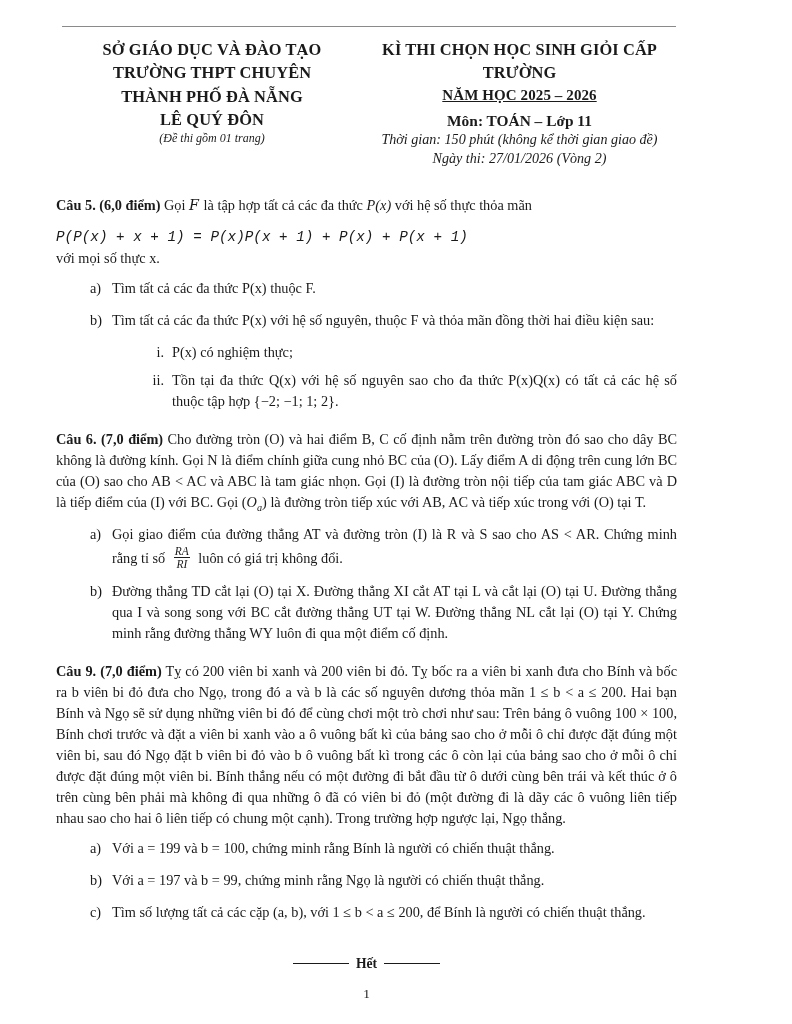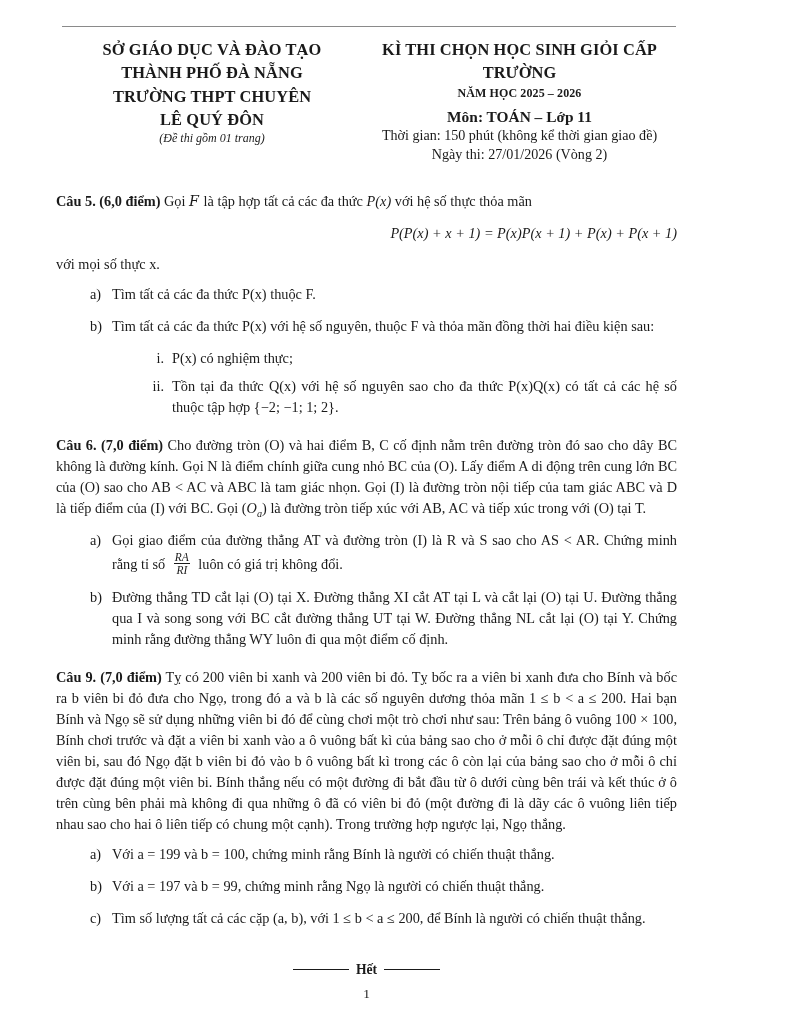--- a/index.html
+++ b/index.html
@@ -46,25 +46,27 @@
     flex: 1;
     text-align: center;
   }
   .hdr-bold {
     font-weight: bold;
     font-size: 16.4px;
     line-height: 1.42;
     letter-spacing: 0.1px;
   }
   .hdr-bold.small {
-    font-size: 12px;
+    font-size: 15px;
+    text-decoration: underline;
   }
   .hdr-plain {
     font-size: 14.1px;
     line-height: 1.38;
+    font-style: italic;
   }
   .hdr-italic {
     font-style: italic;
     font-size: 12px;
   }
   .hdr-subject {
     font-weight: bold;
     font-size: 15.4px;
   }
   .hdr-spacer-r {
@@ -82,23 +84,23 @@
   .prob {
     margin-top: 17px;
   }
   .prob:first-child {
     margin-top: 0;
   }
   .prob-head {
     font-weight: bold;
   }
   .display-eq {
-    text-align: right;
-    margin: 11px 0 10px 0;
-    font-family: Liberation Serif, serif;
+    text-align: left;
+    margin: 11px 0 0 0;
+    font-family: Liberation Mono, monospace;
   }
   .after-eq {
     margin-top: 0;
   }
   ol.alpha {
     list-style: none;
     margin: 9px 0 0 0;
     padding: 0 0 0 34px;
     counter-reset: alpha;
   }
@@ -201,22 +203,22 @@
 <body>
 
 <div class="page">
 
   <div class="top-rule"></div>
 
   <div class="header">
 
     <div class="hdr-left">
       <div class="hdr-bold">SỞ GIÁO DỤC VÀ ĐÀO TẠO</div>
+      <div class="hdr-bold">TRƯỜNG THPT CHUYÊN</div>
       <div class="hdr-bold">THÀNH PHỐ ĐÀ NẴNG</div>
-      <div class="hdr-bold">TRƯỜNG THPT CHUYÊN</div>
       <div class="hdr-bold">LÊ QUÝ ĐÔN</div>
       <div class="hdr-italic">(Đề thi gồm 01 trang)</div>
     </div>
 
     <div class="hdr-right">
       <div class="hdr-bold">KÌ THI CHỌN HỌC SINH GIỎI CẤP TRƯỜNG</div>
       <div class="hdr-bold small">NĂM HỌC 2025 – 2026</div>
       <div class="hdr-spacer-r"></div>
       <div class="hdr-subject">Môn: TOÁN – Lớp 11</div>
       <div class="hdr-plain">Thời gian: 150 phút (không kể thời gian giao đề)</div>

